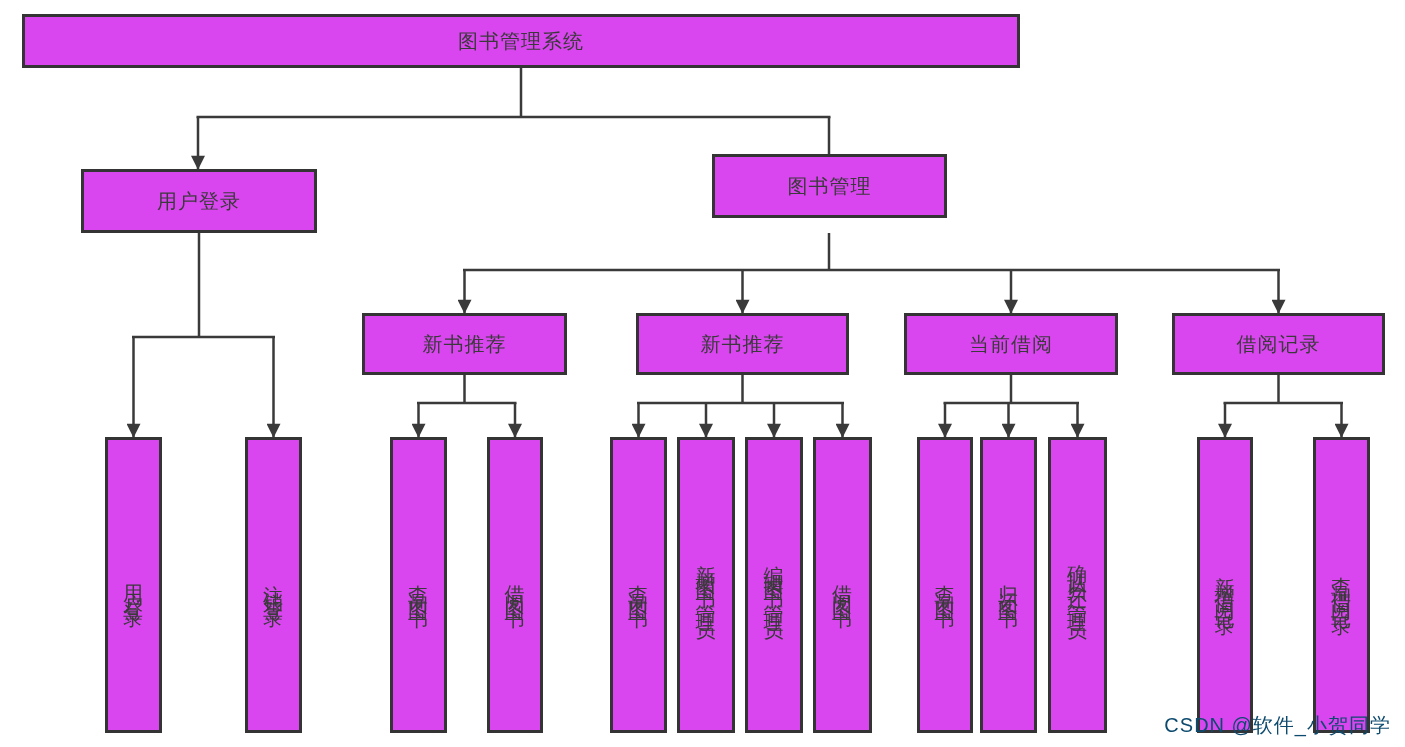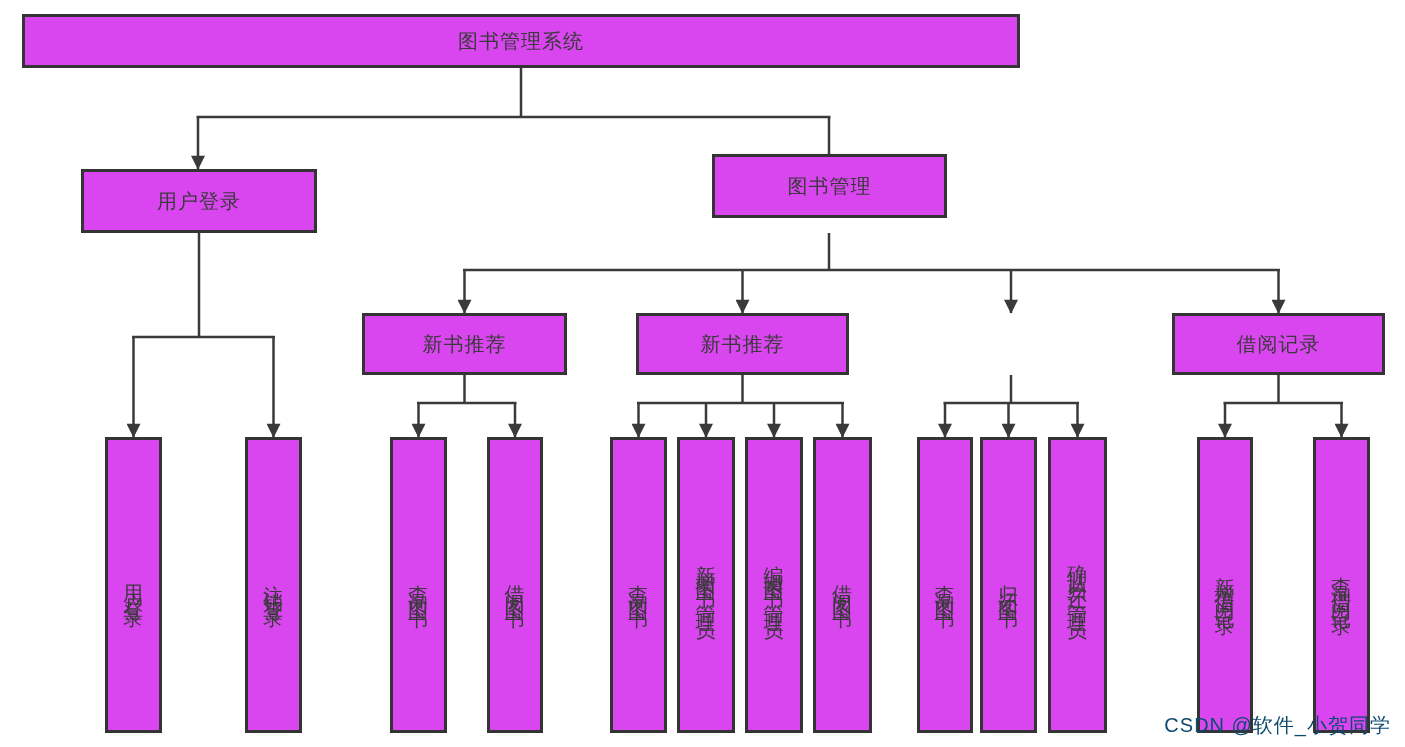--- a/index.html
+++ b/index.html
@@ -119,20 +119,23 @@
   <div class="node h" style="left:712px;top:154px;width:235px;height:64px">
     <span class="lbl">图书管理</span>
   </div>
 
   <div class="node h" style="left:362px;top:313px;width:205px;height:62px">
     <span class="lbl">新书推荐</span>
   </div>
   <div class="node h" style="left:636px;top:313px;width:213px;height:62px">
     <span class="lbl">新书推荐</span>
   </div>
+  <div class="node h" style="left:904px;top:313px;width:214px;height:62px">
+    <span class="lbl">当前借阅</span>
+  </div>
   <div class="node h" style="left:1172px;top:313px;width:213px;height:62px">
     <span class="lbl">借阅记录</span>
   </div>
 
   <div class="node v" style="left:105px;top:437px;width:57px;height:296px">
     <span class="lbl">用户登录</span>
   </div>
   <div class="node v" style="left:245px;top:437px;width:57px;height:296px">
     <span class="lbl">注销登录</span>
   </div>

